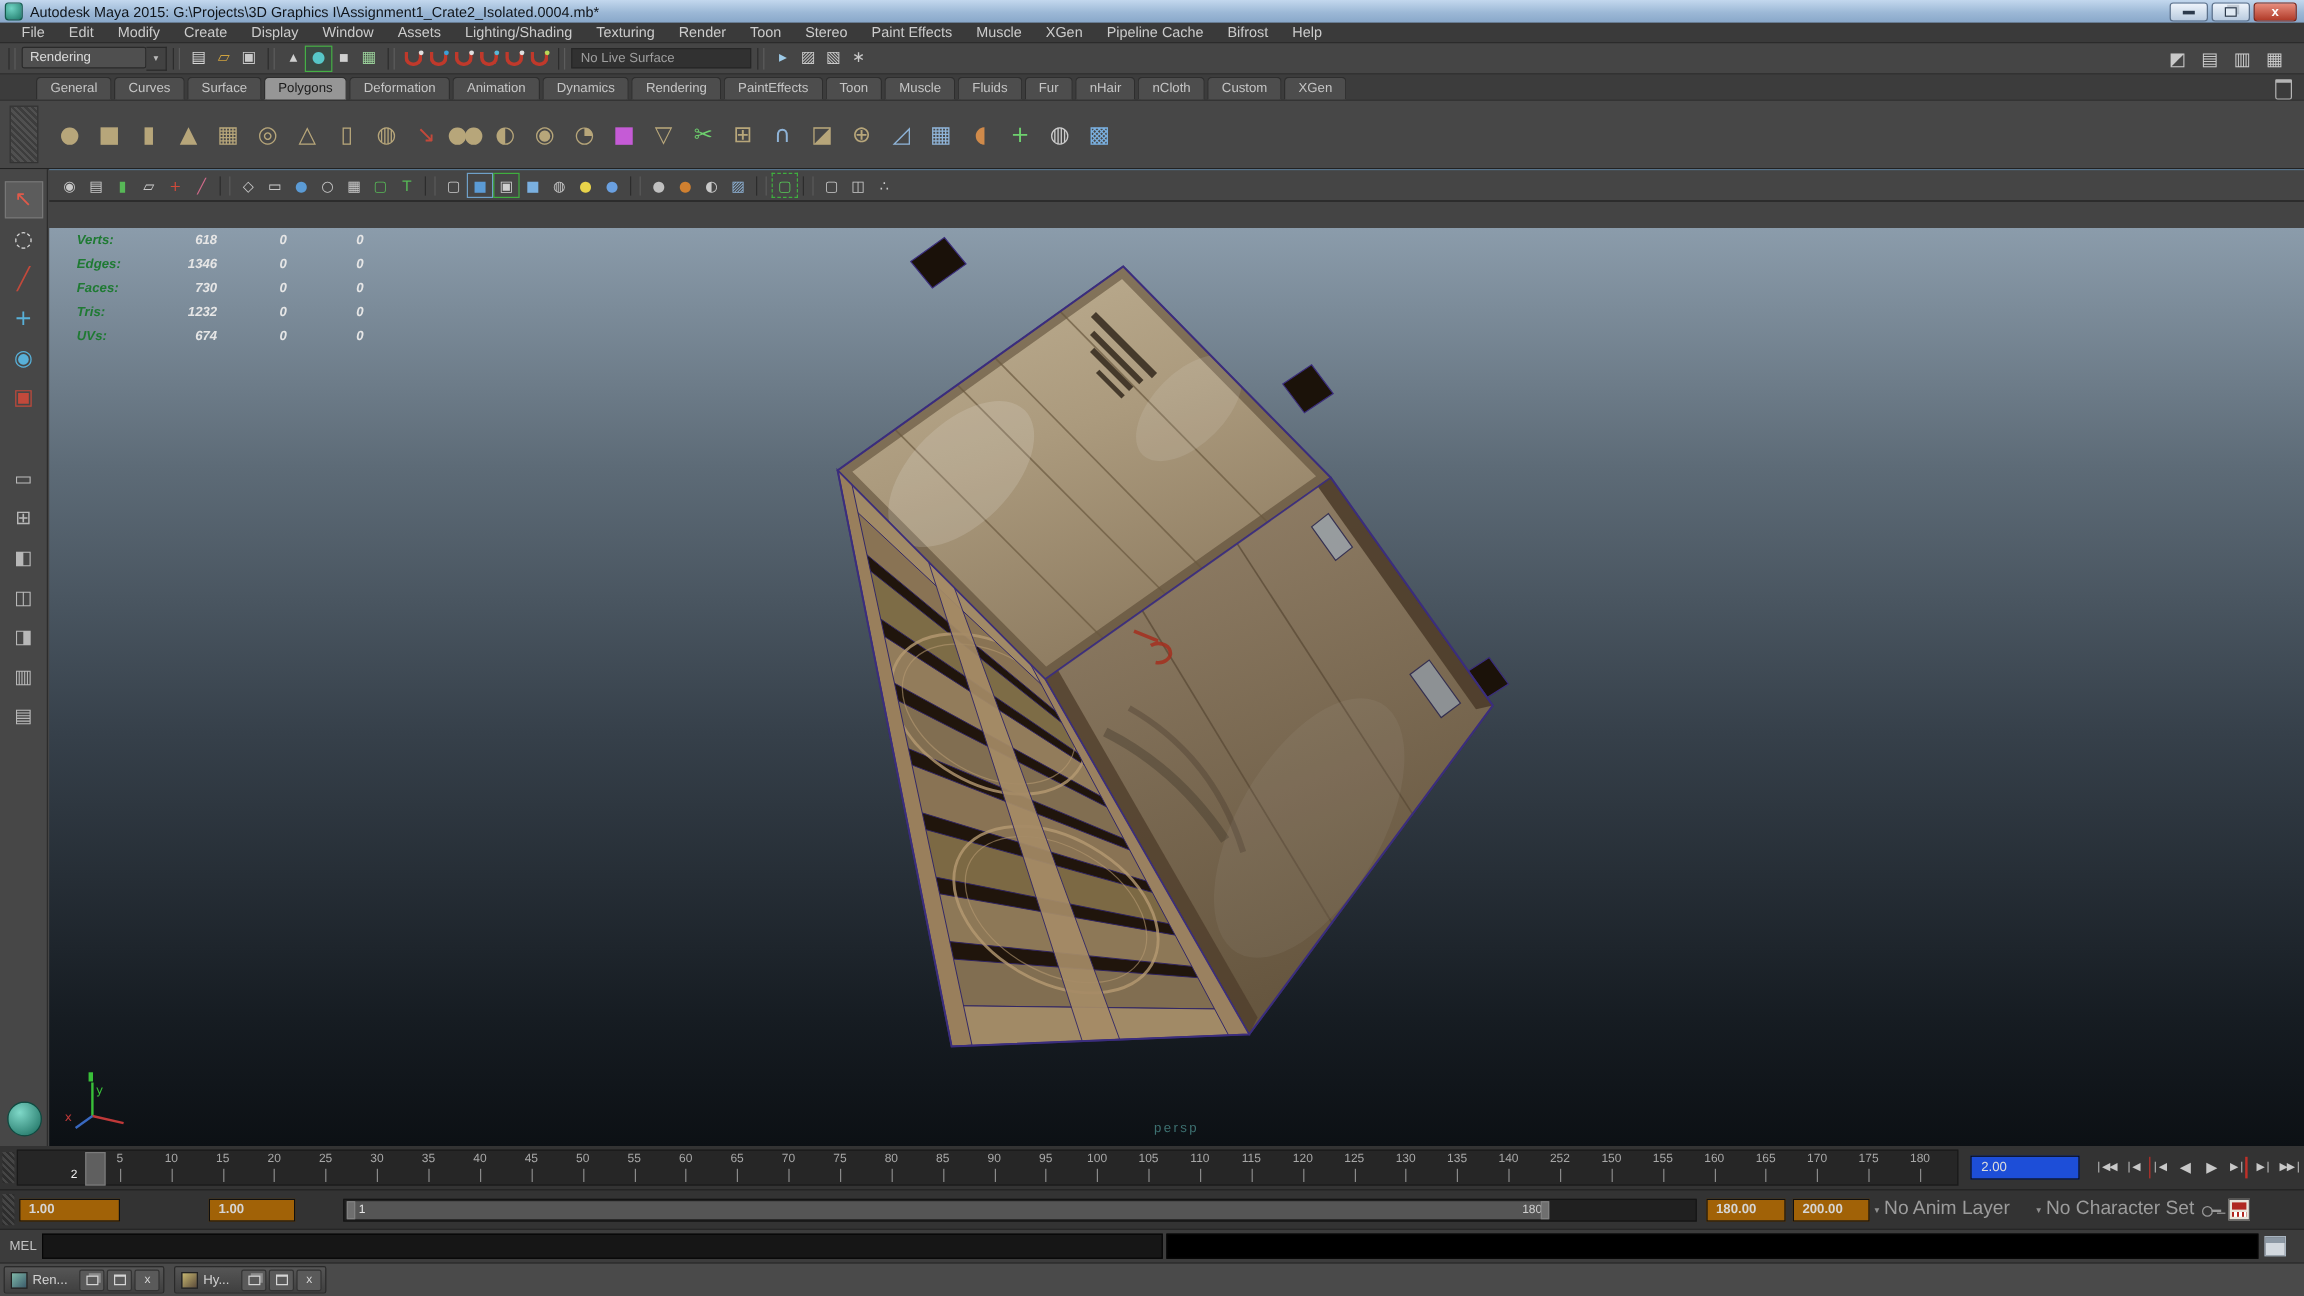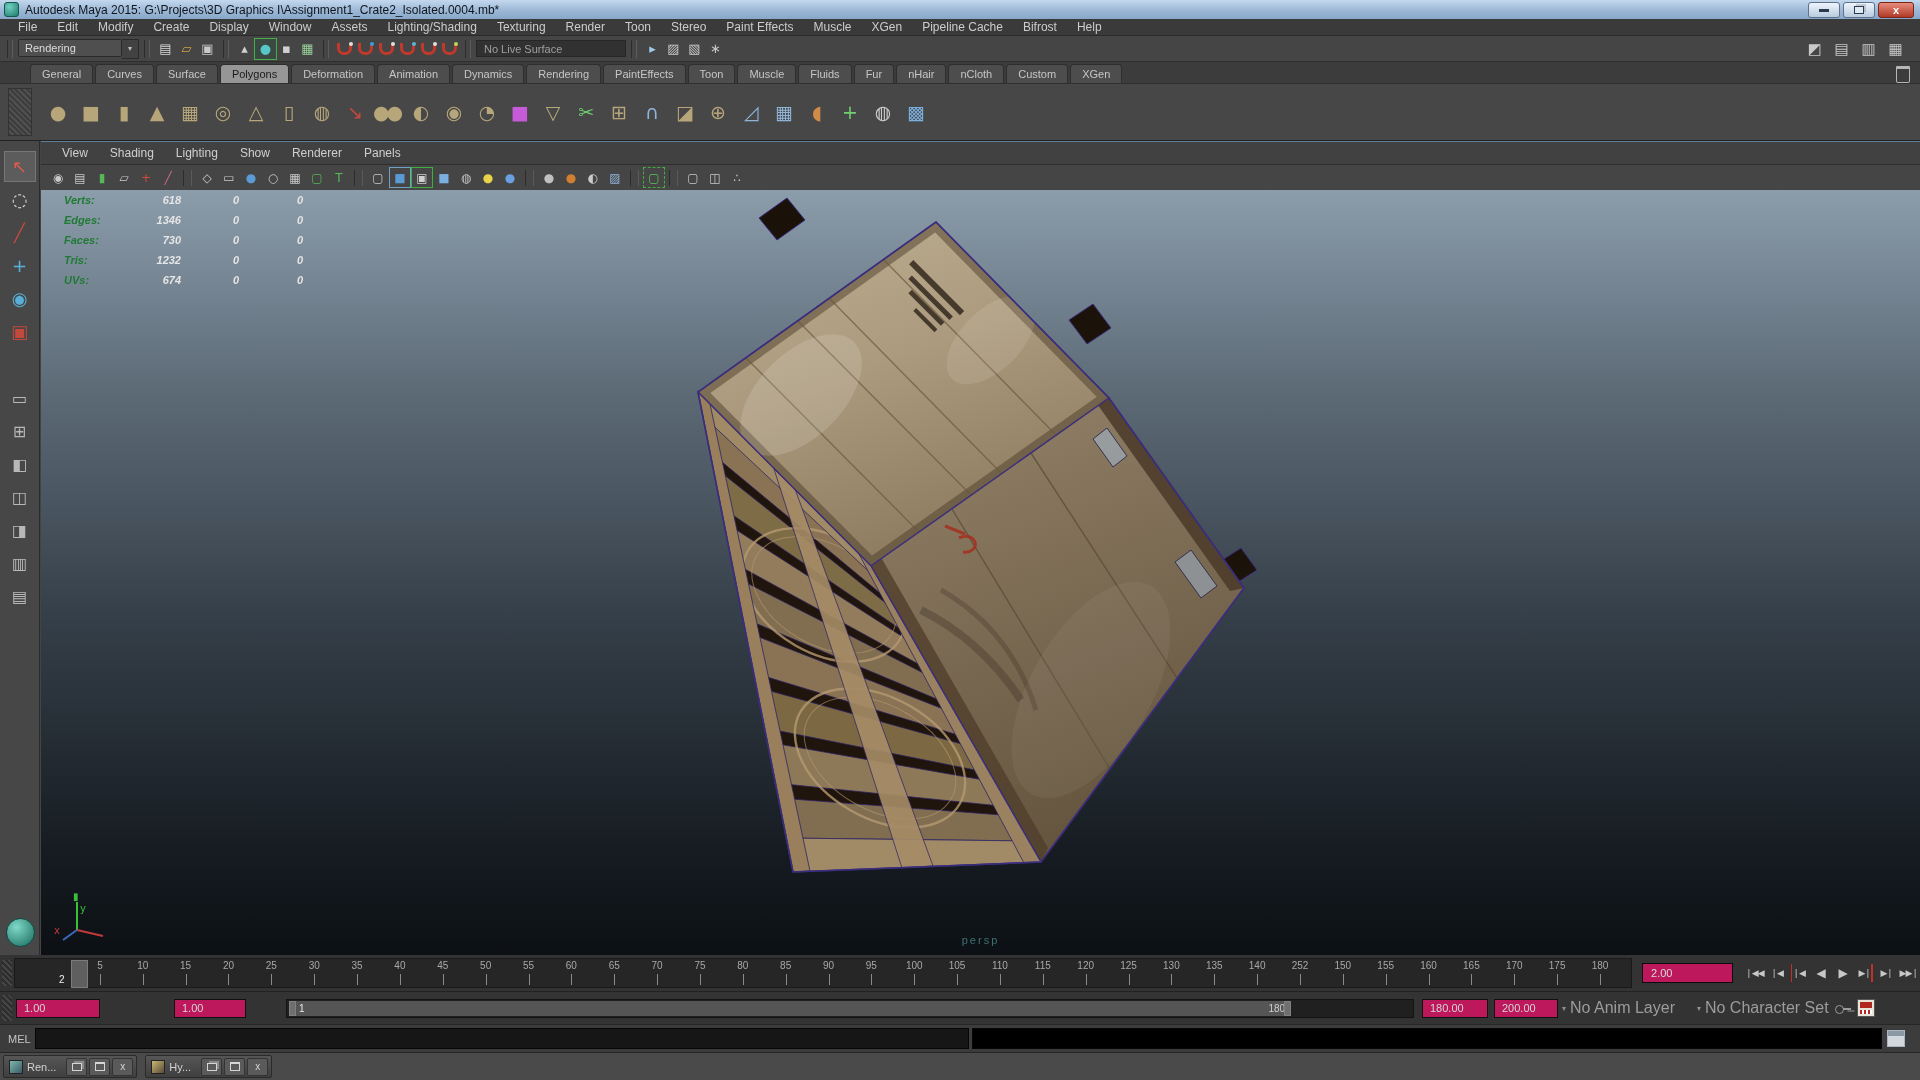--- a/index.html
+++ b/index.html
@@ -98,33 +98,33 @@
   
   .timerow{left:0;top:955px;width:1920px;height:36px;background:#333;display:flex;align-items:center;box-sizing:border-box;}
   .rowgrip{width:10px;height:26px;margin:0 2px;background:repeating-linear-gradient(45deg,#2d2d2d 0 2px,#454545 2px 4px);}
   .timeline{position:relative;width:1634px;height:30px;background:#262626;border:1px solid #191919;box-sizing:border-box;}
   .ticks{position:absolute;left:72px;right:18px;top:0;bottom:0;display:flex;justify-content:space-between;}
   .tick{width:26px;position:relative;text-align:center;}
   .tick .tl{font-size:10px;color:#a8a8a8;display:block;margin-top:1px;}
   .tick::after{content:"";position:absolute;left:50%;bottom:2px;width:1px;height:11px;background:#8a8a8a;}
   .cframe{position:absolute;left:56px;top:1px;width:15px;height:26px;background:#5f5f5f;border:1px solid #7b7b7b;}
   .cframe-label{position:absolute;left:44px;bottom:2px;font-size:10px;color:#f0f0f0;}
-  .timefield{width:92px;height:20px;background:#be185d;border:1px solid #0c0c0c;color:#dcdcdc;font-size:11px;
+  .timefield{width:92px;height:20px;background:#1d4ed8;border:1px solid #0c0c0c;color:#dcdcdc;font-size:11px;
              display:flex;align-items:center;padding-left:8px;box-sizing:border-box;margin-left:10px;}
   .playback{display:flex;align-items:center;margin-left:10px;}
   .pbtn{min-width:18px;height:20px;color:#c8c8c8;font-size:9px;display:flex;align-items:center;justify-content:center;
         position:relative;padding:0 2px;letter-spacing:-1px;}
   .pbtn .redmark{position:absolute;left:3px;top:1px;width:1.5px;height:18px;background:#c03028;}
   .pbtn.next .redmark{left:auto;right:3px;}
 
   
   .rangerow{left:0;top:991px;width:1920px;height:33px;background:#333;border-top:1px solid #222;display:flex;
             align-items:center;box-sizing:border-box;}
-  .rfield{height:19px;background:#be185d;border:1px solid #101010;color:#d5d5d5;font-size:11px;display:flex;
-          align-items:center;padding-left:7px;box-sizing:border-box;}
+  .rfield{height:19px;background:#a16207;border:1px solid #101010;color:#d5d5d5;font-size:11px;display:flex;
+          align-items:center;padding-left:7px;box-sizing:border-box;font-weight:bold;}
   .rtrack{position:relative;width:1128px;height:19px;background:#202020;border:1px solid #141414;margin-left:40px;
           box-sizing:border-box;}
   .rinner{position:absolute;left:2px;top:1px;bottom:1px;width:89%;background:#555;}
   .rhandle{position:absolute;top:0;bottom:0;width:7px;background:#6f6f6f;border:1px solid #808080;box-sizing:border-box;}
   .rlab1{position:absolute;left:10px;top:2px;font-size:10px;color:#e8e8e8;}
   .rlab2{position:absolute;right:6px;top:2px;font-size:10px;color:#cfcfcf;}
   .ddtext{color:#9c9c9c;font-size:16px;white-space:nowrap;}
   .chev{color:#8f8f8f;font-size:8px;padding:0 4px;}
   .keyicon{width:16px;height:10px;position:relative;margin:0 6px;}
   .keyicon::before{content:"";position:absolute;left:0;top:2px;width:7px;height:7px;border:1.5px solid #9a9a9a;border-radius:50%;}
@@ -347,29 +347,20 @@
         <div class="tblay glyph">◨</div>
         <div class="tblay glyph">▥</div>
         <div class="tblay glyph">▤</div>
       </div>
     <div class="toolbox-bottom">
       <div class="maya-logo"></div>
     </div>
   </div>
 
   <div class="panel">
-    <div class="pmenus">
-
-    <span class="mitem">View</span>
-        <span class="mitem">Shading</span>
-        <span class="mitem">Lighting</span>
-        <span class="mitem">Show</span>
-        <span class="mitem">Renderer</span>
-        <span class="mitem">Panels</span>
-      </div>
     <div class="ptoolbar">
 
     <div class="pticon glyph" style="color: rgb(201, 201, 201);">◉</div>
         <div class="pticon glyph" style="color: rgb(201, 201, 201);">▤</div>
         <div class="pticon glyph" style="color: rgb(87, 184, 87);">▮</div>
         <div class="pticon glyph" style="color: rgb(201, 201, 201);">▱</div>
         <div class="pticon glyph" style="color: rgb(208, 74, 58);">+</div>
         <div class="pticon glyph" style="color: rgb(208, 106, 138);">╱</div>
         <div class="pticon glyph gap"></div>
         <div class="pticon glyph" style="color: rgb(201, 201, 201);">◇</div>

